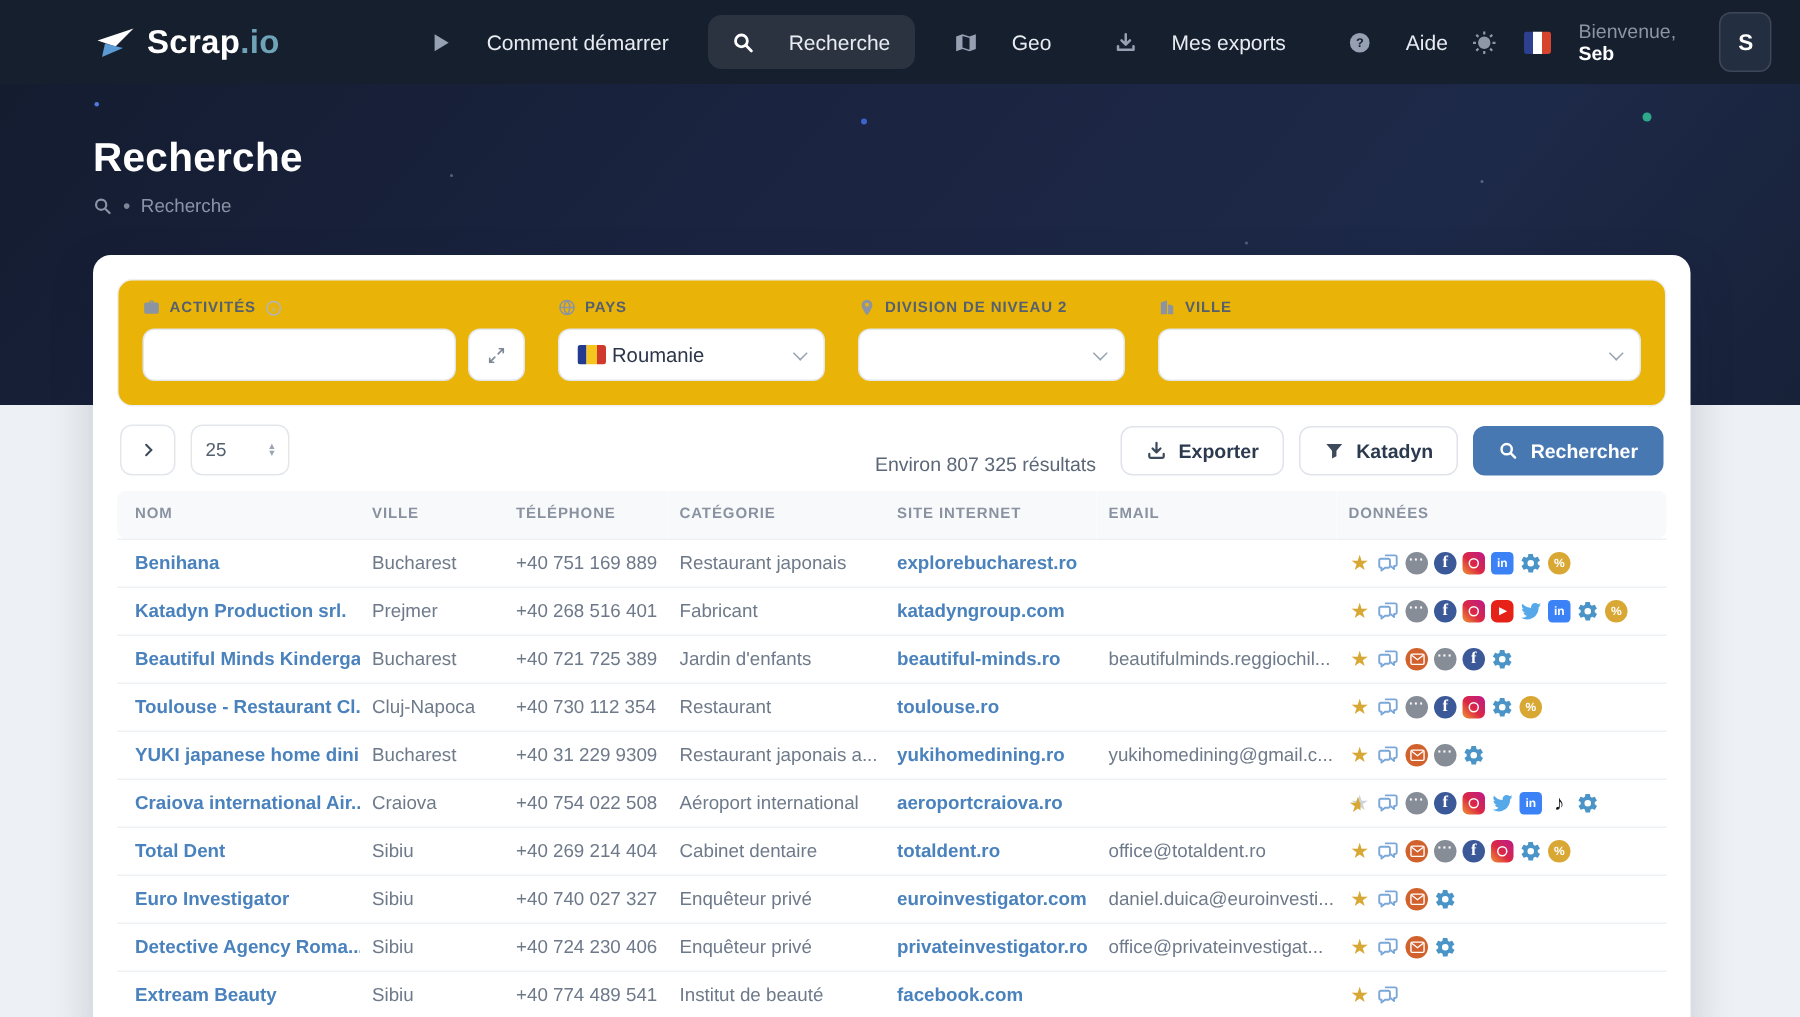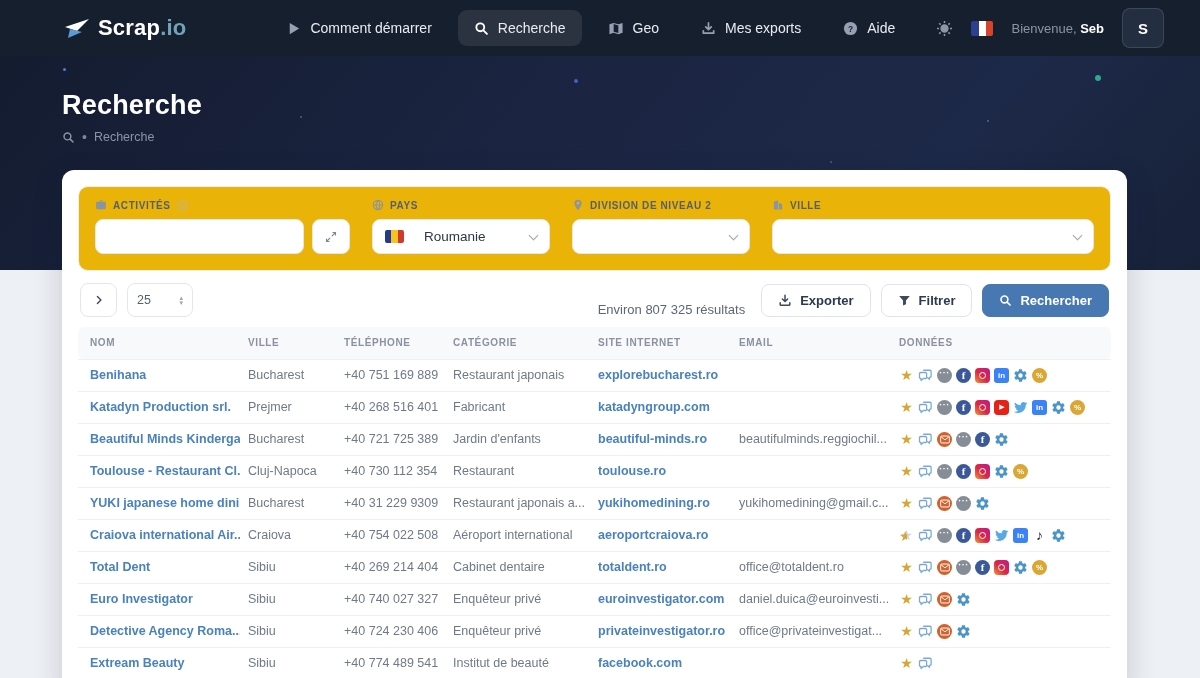--- a/index.html
+++ b/index.html
@@ -6,21 +6,21 @@
   html,body { width:1200px; height:678px; overflow:hidden; background:#edf0f4;
     font-family:"Liberation Sans","DejaVu Sans",sans-serif; }
 
   
   .navbar { height:56px; background:#161f2e; display:flex; align-items:center;
     padding:0 36px 0 62px; position:relative; z-index:5; }
   .logo { display:flex; align-items:center; gap:6px; margin-right:84px; }
   .logo-txt { font-size:22px; font-weight:700; color:#fff; letter-spacing:.2px; }
   .logo-txt .io { color:#6fa3b8; font-weight:600;margin-top:28px; }
   .nav-menu { display:flex; align-items:center; gap:10px; }
-  .nav-item { display:flex; align-items:center; gap:9px; color:#e8ecf2; font-size:14px;
+  .nav-item { display:flex; align-items:center; gap:23px; color:#e8ecf2; font-size:14px;
     padding:10px 16px; border-radius:9px; cursor:pointer; white-space:nowrap; }
   .nav-item .nicon { color:#95a1b2; display:flex; align-items:center; }
   .nav-item.active { background:rgba(255,255,255,.09); }
   .nav-item.active .nicon { color:#fff; }
   .nav-right { margin-left:auto; display:flex; align-items:center; gap:18px; }
   .theme-btn { color:#8d97a6; display:flex; cursor:pointer; }
   .flag-fr { width:22px; height:15px; border-radius:2px; overflow:hidden; display:flex; cursor:pointer; }
   .flag-fr i { flex:1; } .flag-fr i:nth-child(1){background:#2d3f8f;} .flag-fr i:nth-child(2){background:#fff;} .flag-fr i:nth-child(3){background:#d6442d;}
   .welcome { font-size:13px; color:#8b95a6; }
   .welcome b { color:#fff; font-weight:600; }
@@ -46,21 +46,21 @@
   .ffield { display:flex; flex-direction:column; }
   .flabel { display:flex; align-items:center; gap:6px; font-size:10px; font-weight:700;
     color:#55606e; letter-spacing:.6px; margin-bottom:8px; }
   .flabel .licon { color:#8a94a2; display:flex; }
   .frow { display:flex; gap:8px; }
   .tinput { height:35px; border:1px solid #e3e7ec; border-radius:8px; background:#fff;
     font-size:13px; padding:0 10px; color:#2b3648; outline:none; }
   .sqbtn { width:38px; height:35px; border:1px solid #e3e7ec; border-radius:8px; background:#fff;
     display:flex; align-items:center; justify-content:center; color:#7d8795; cursor:pointer; }
   .select { height:35px; border:1px solid #e3e7ec; border-radius:8px; background:#fff;
-    display:flex; align-items:center; gap:20px; padding:0 12px; font-size:13.5px; color:#2b3648; cursor:pointer; }
+    display:flex; align-items:center; gap:4px; padding:0 12px; font-size:13.5px; color:#2b3648; cursor:pointer; }
   .chev { width:7px; height:7px; border-right:1.6px solid #9aa4b2; border-bottom:1.6px solid #9aa4b2;
     transform:rotate(45deg); margin-left:auto; margin-bottom:3px; flex:none; }
   .flag-ro { width:19px; height:13px; border-radius:2px; overflow:hidden; display:flex; flex:none; }
   .flag-ro i { flex:1; } .flag-ro i:nth-child(1){background:#233a8f;} .flag-ro i:nth-child(2){background:#f5c51d;} .flag-ro i:nth-child(3){background:#d0392e;}
 
   
   .controls { display:flex; align-items:center; margin:12px 2px 10px; }
   .cbtn { height:34px; border:1px solid #e3e7ec; border-radius:8px; background:#fff;
     display:flex; align-items:center; justify-content:center; cursor:pointer; }
   .next-btn { width:37px; color:#3d4a5c; }
@@ -310,21 +310,21 @@
               </svg>
           </span>
           <span>Exporter</span>
         </div>
         <div class="btn">
           <span class="bicon">
             <svg width="13" height="13" viewBox="0 0 16 16" fill="currentColor">
                 <path d="M1.5 2.5h13L9.8 8v4.5l-3.6 1.8V8z"></path>
               </svg>
           </span>
-          <span>Filtrer</span>
+          <span>Katadyn</span>
         </div>
         <div class="btn primary">
           <span class="bicon">
             <svg width="13" height="13" viewBox="0 0 16 16" fill="none" stroke="currentColor" stroke-width="2" stroke-linecap="round">
                 <circle cx="6.7" cy="6.7" r="4.2"></circle>
                 <path d="M10 10l3.6 3.6"></path>
               </svg>
           </span>
           <span>Rechercher</span>
         </div>

